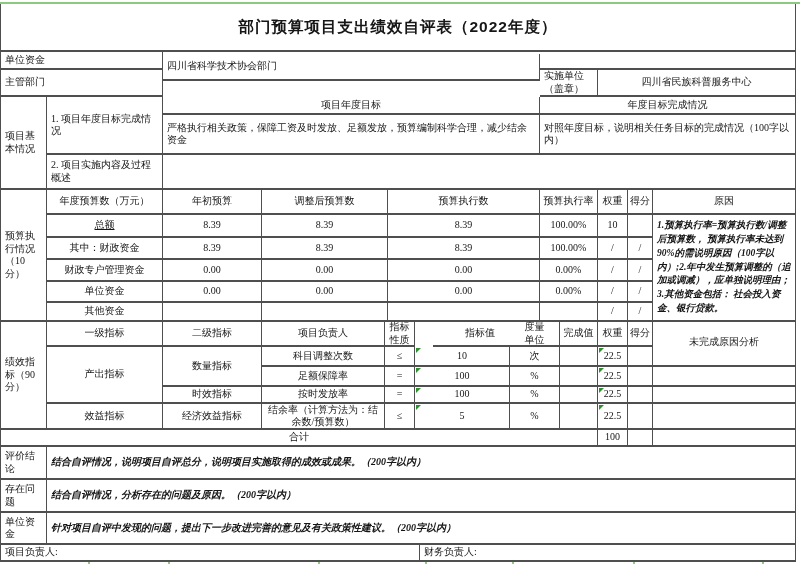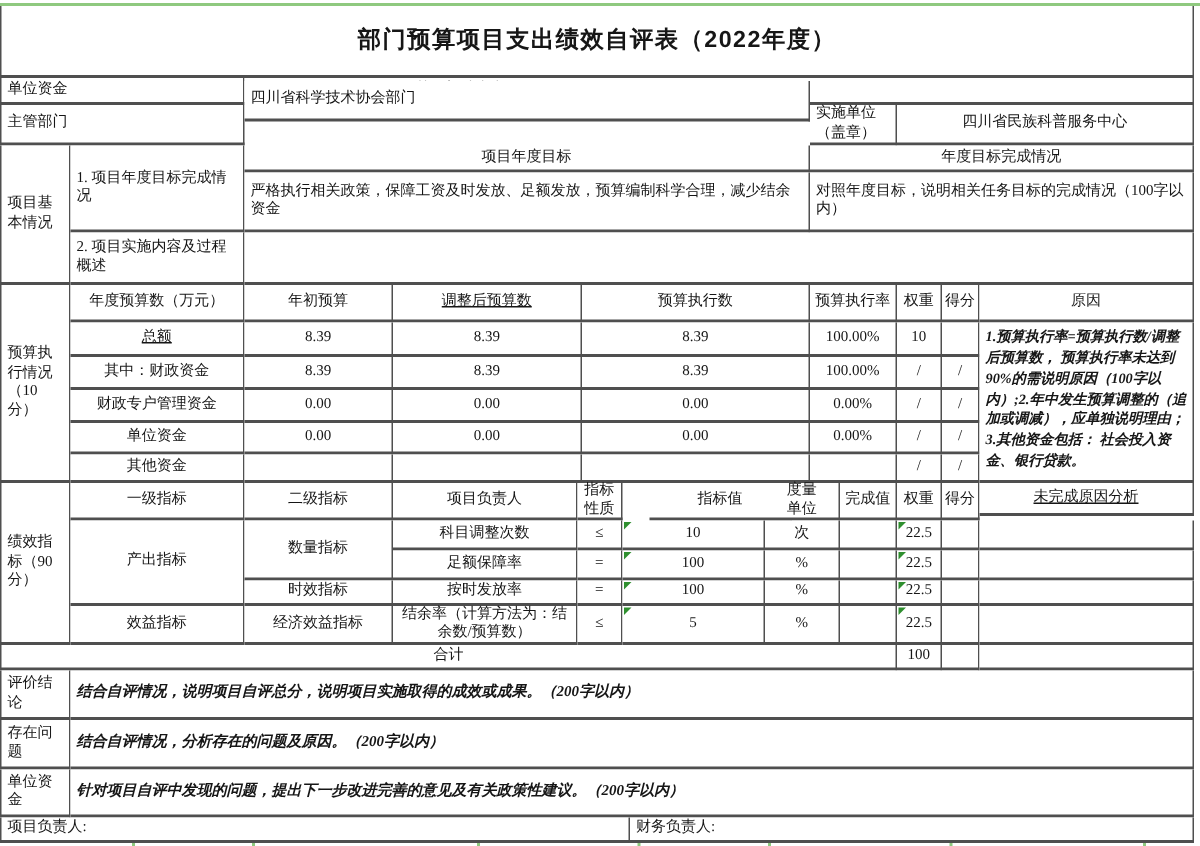--- a/index.html
+++ b/index.html
@@ -51,21 +51,21 @@
     <div class="c l" style="left:47px;top:151px;width:116px;height:35px;">2. 项目实施内容及过程概述</div>
     <div class="c" style="left:163px;top:93px;width:377px;height:18px;">项目年度目标</div>
     <div class="c" style="left:540px;top:93px;width:256px;height:18px;">年度目标完成情况</div>
     <div class="c l" style="left:163px;top:111px;width:377px;height:40px;">严格执行相关政策，保障工资及时发放、足额发放，预算编制科学合理，减少结余资金</div>
     <div class="c l" style="left:540px;top:111px;width:256px;height:40px;">对照年度目标，说明相关任务目标的完成情况（100字以内）</div>
     <div class="c" style="left:163px;top:151px;width:633px;height:35px;"></div>
 
     <div class="c fc l" style="left:0;top:186px;width:47px;height:132px;">预算执行情况（10分）</div>
     <div class="c" style="left:47px;top:186px;width:116px;height:25px;">年度预算数（万元）</div>
     <div class="c" style="left:163px;top:186px;width:99px;height:25px;">年初预算</div>
-    <div class="c" style="left:262px;top:186px;width:126px;height:25px;text-decoration:underline;">调整后预算数</div>
+    <div class="c" style="left:262px;top:186px;width:126px;height:25px;">调整后预算数</div>
     <div class="c" style="left:388px;top:186px;width:152px;height:25px;">预算执行数</div>
     <div class="c" style="left:540px;top:186px;width:58px;height:25px;">预算执行率</div>
     <div class="c" style="left:598px;top:186px;width:30px;height:25px;">权重</div>
     <div class="c" style="left:628px;top:186px;width:25px;height:25px;">得分</div>
     <div class="c" style="left:653px;top:186px;width:143px;height:25px;">原因</div>
 
     <div class="c" style="left:47px;top:211px;width:116px;height:23px;text-decoration:underline;">总额</div>
     <div class="c" style="left:163px;top:211px;width:99px;height:23px;">8.39</div>
     <div class="c" style="left:262px;top:211px;width:126px;height:23px;">8.39</div>
     <div class="c" style="left:388px;top:211px;width:152px;height:23px;">8.39</div>
@@ -112,21 +112,21 @@
     <div class="c" style="left:163px;top:318px;width:99px;height:25px;">二级指标</div>
     <div class="c" style="left:262px;top:318px;width:123px;height:25px;">项目负责人</div>
     <div class="c pre" style="left:385px;top:318px;width:30px;height:25px;">指标
 性质</div>
     <div class="c" style="left:433px;top:318px;width:95px;height:25px;">指标值</div>
     <div class="c pre" style="left:510px;top:318px;width:50px;height:25px;">度量
 单位</div>
     <div class="c" style="left:560px;top:318px;width:38px;height:25px;">完成值</div>
     <div class="c" style="left:598px;top:318px;width:30px;height:25px;">权重</div>
     <div class="c" style="left:628px;top:318px;width:25px;height:25px;">得分</div>
-    <div class="c" style="left:653px;top:318px;width:143px;height:22px;text-decoration:underline;">未完成原因分析</div>
+    <div class="c" style="left:653px;top:318px;width:143px;height:42px;">未完成原因分析</div>
 
     <div class="c" style="left:47px;top:343px;width:116px;height:57px;">产出指标</div>
     <div class="c" style="left:47px;top:400px;width:116px;height:26px;">效益指标</div>
     <div class="c" style="left:163px;top:343px;width:99px;height:40px;">数量指标</div>
     <div class="c" style="left:163px;top:383px;width:99px;height:17px;">时效指标</div>
     <div class="c" style="left:163px;top:400px;width:99px;height:26px;">经济效益指标</div>
 
     <div class="c" style="left:262px;top:343px;width:123px;height:20px;">科目调整次数</div>
     <div class="c" style="left:385px;top:343px;width:30px;height:20px;">≤</div>
     <div class="c tri" style="left:415px;top:343px;width:95px;height:20px;">10</div>

